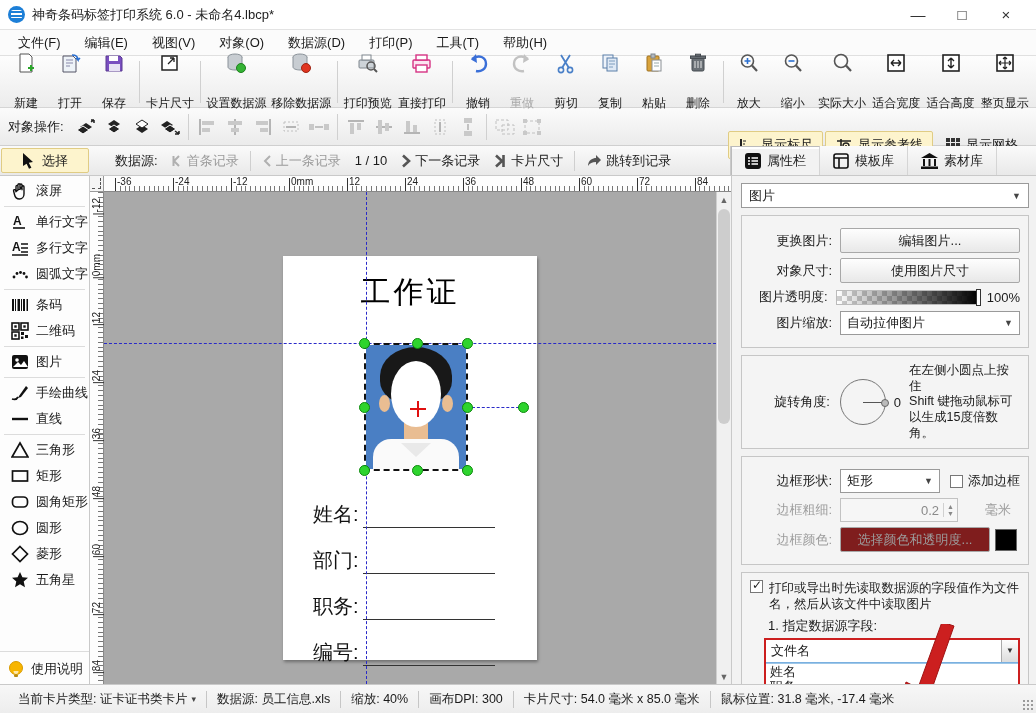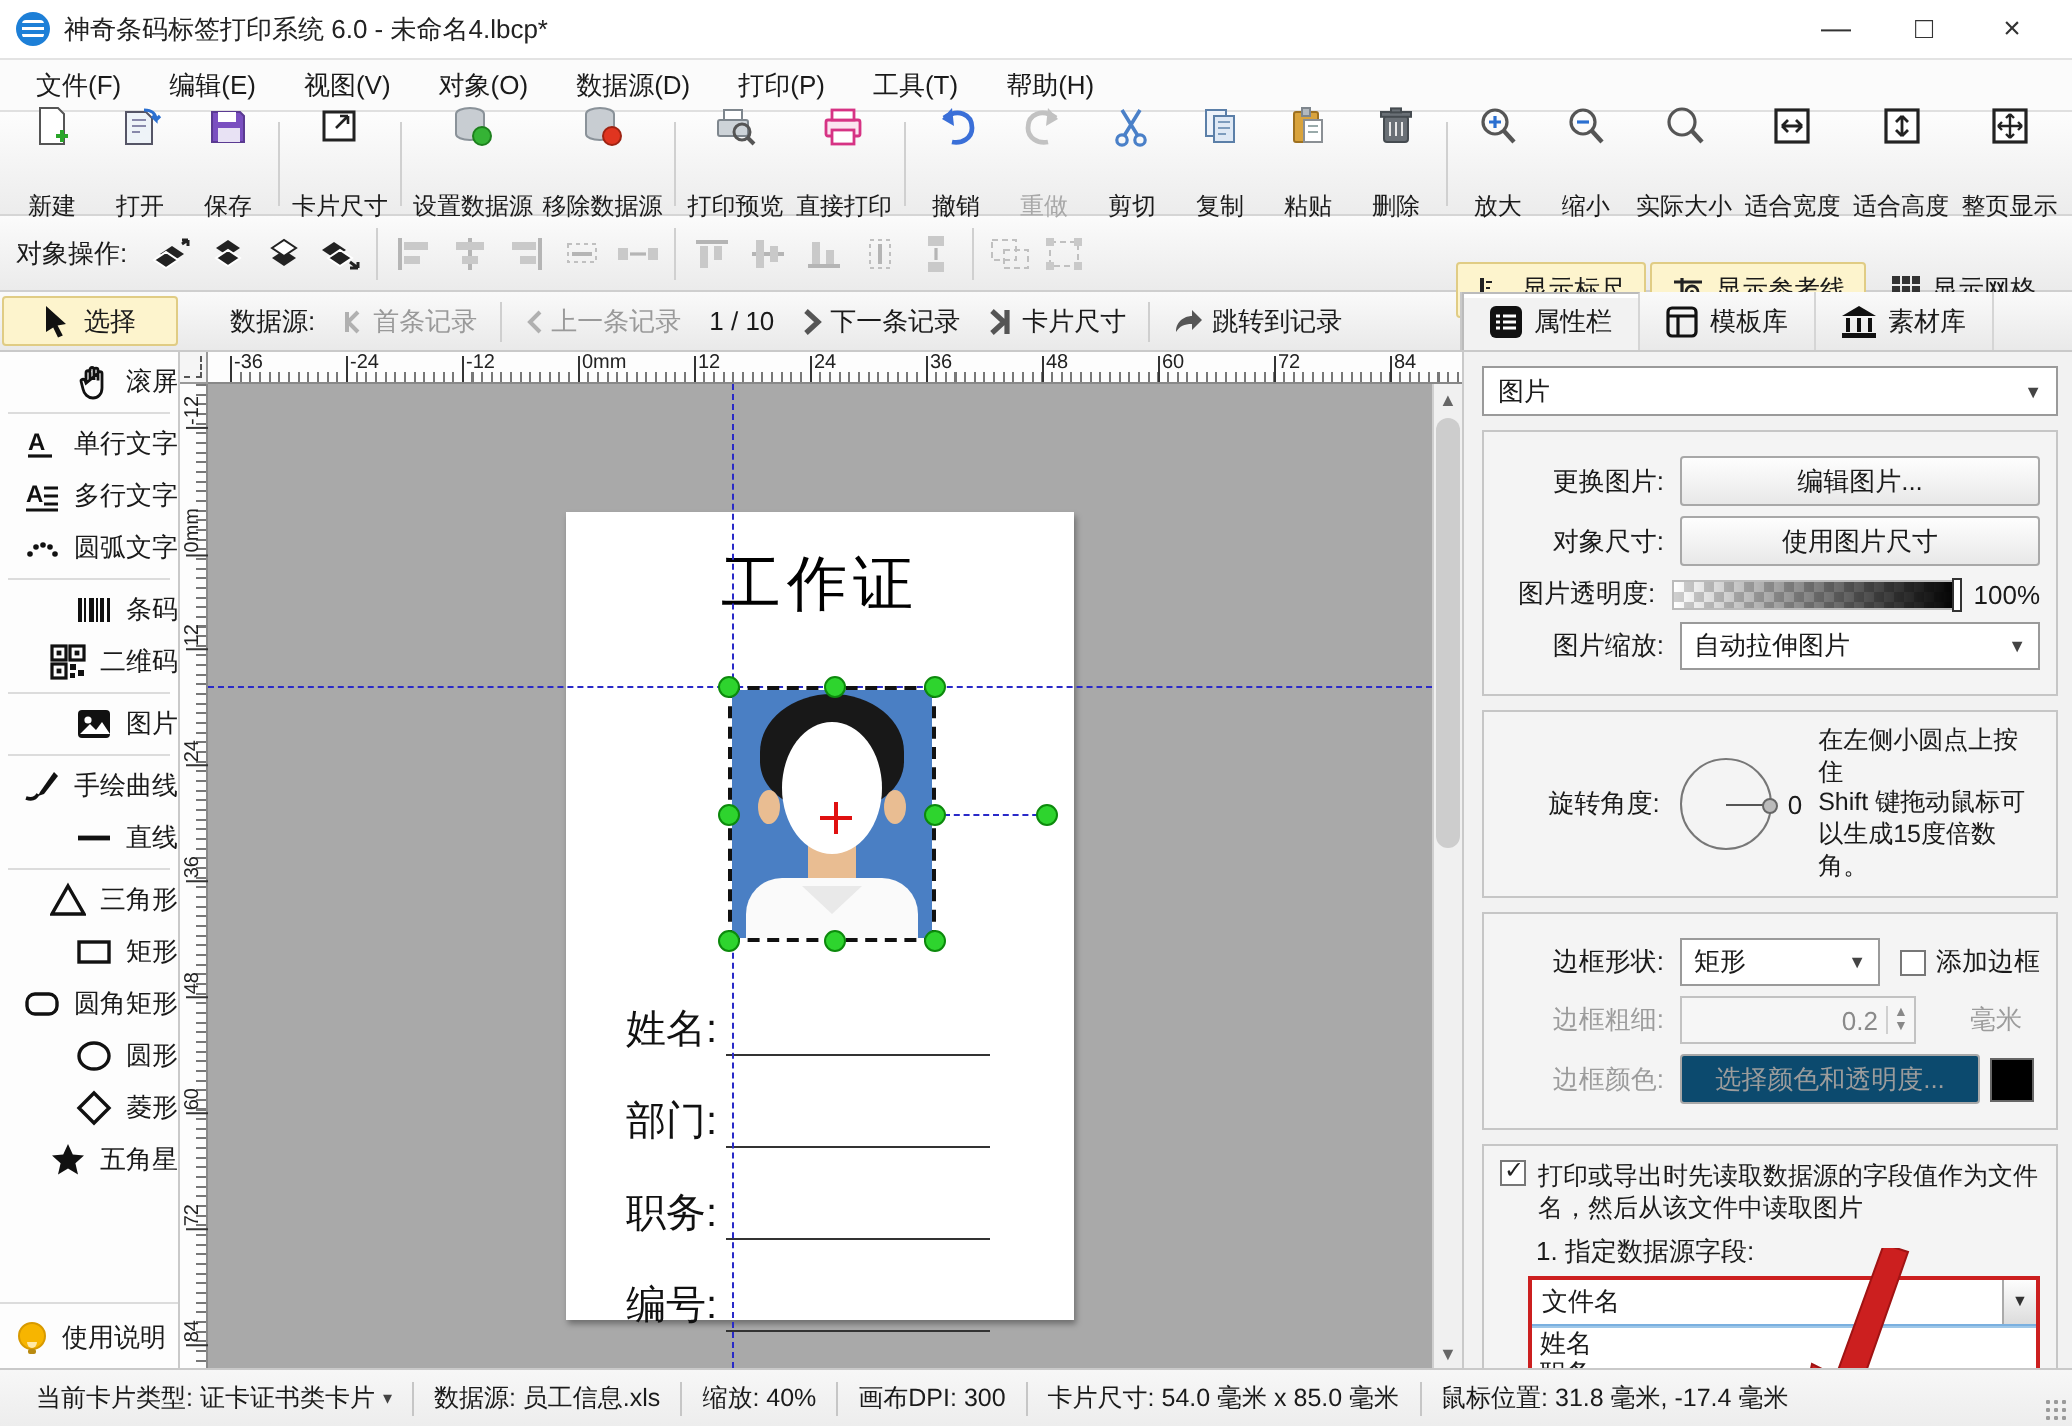--- a/index.html
+++ b/index.html
@@ -30,21 +30,21 @@
   .nav-left { display:flex; align-items:center; flex:1; padding-left:25px; gap:4px; border-right:1px solid #c9c9c9; }
   .nav-lab { font-size:13px; margin-right:4px; }
   .nav-item { display:flex; align-items:center; gap:4px; font-size:13px; padding:0 5px; }
   .nav-item.dis { color:#9a9a9a; }
   .nav-sep { width:1px; height:20px; background:#cfcfcf; margin:0 2px; }
   .panel-tabs { width:305px; display:flex; align-items:stretch; background:linear-gradient(#fafafa,#e9e9e9); }
   .ptab { display:flex; align-items:center; gap:6px; padding:0 13px; font-size:13px; border-right:1px solid #d5d5d5; }
   .ptab.active { background:#f2f2f2; border-top:1px solid #bbb; border-left:1px solid #bbb; box-shadow:inset 0 2px 0 #fff; }
   .main { display:flex; height:508px; }
   .sidebar { width:90px; background:#fdfdfd; border-right:1px solid #c9c9c9; display:flex; flex-direction:column; padding-top:2px; position:relative; }
-  .sb-item { display:flex; align-items:center; gap:7px; height:26px; padding-left:11px; font-size:13px; white-space:nowrap;justify-content:flex-end; }
+  .sb-item { display:flex; align-items:center; gap:7px; height:26px; padding-left:11px; font-size:13px; white-space:nowrap; }
   .sb-sep { height:1px; background:#dcdcdc; margin:2px 4px; }
   .sb-help { position:absolute; bottom:6px; left:0; right:0; display:flex; align-items:center; gap:6px; padding-left:7px; font-size:13px; border-top:1px solid #dcdcdc; padding-top:8px; }
   .canvas-wrap { width:641px; display:flex; flex-direction:column; background:#a9a9a9; }
   .ruler-row { height:16px; display:flex; }
   .ruler-corner { width:14px; height:16px; background:#f5f5f5; border-right:1px solid #999; border-bottom:1px solid #999; position:relative; }
   .ruler-corner::after{content:""; position:absolute; inset:2px; border-right:1px dashed #555; border-bottom:1px dashed #555;}
   .h-ruler { flex:1; background:#fdfdfd; border-bottom:1px solid #888; position:relative; overflow:hidden;
     background-image:repeating-linear-gradient(to right,#777 0 1px,transparent 1px 4.83px); background-size:100% 5px; background-position:11px bottom; background-repeat:no-repeat; }
   .h-num { position:absolute; top:0px; font-size:10px; color:#222; }
   .h-num::before { content:""; position:absolute; left:-2px; top:2px; bottom:-12px; width:1px; background:#333; }
@@ -80,21 +80,21 @@
   .vs-track { flex:1; width:100%; position:relative; }
   .vs-thumb { position:absolute; left:1px; right:1px; top:2px; height:215px; background:#cdcdcd; border-radius:6px; }
   .rpanel { width:305px; background:#f2f2f2; border-left:1px solid #c9c9c9; padding:7px 7px 0 9px; font-size:13px; overflow:hidden; }
   .obj-select { height:25px; background:#fff; border:1px solid #9a9a9a; display:flex; align-items:center; padding:0 7px; justify-content:space-between; margin-bottom:7px; }
   .caret { font-size:9px; color:#444; }
   .group { border:1px solid #c6c6c6; background:#f4f4f4; padding:7px 8px; margin-bottom:7px; }
   .prow { display:flex; align-items:center; margin:5px 0; }
   .plab { width:82px; text-align:right; margin-right:8px; white-space:nowrap; }
   .plab.dis, .dis-txt { color:#9c9c9c; }
   .pbtn { flex:1; height:25px; background:linear-gradient(#fefefe,#e8e8e8); border:1px solid #a8a8a8; border-radius:2px; display:flex; align-items:center; justify-content:center; }
-  .pbtn.dis { color:#9c9c9c; background:#0c4a6e; }
+  .pbtn.dis { color:#9c9c9c; background:#7f1d1d; }
   .pselect { flex:1; height:24px; background:#fff; border:1px solid #9a9a9a; display:flex; align-items:center; justify-content:space-between; padding:0 6px; }
   .slider { width:152px; height:15px; position:relative; border:1px solid #bbb;
     background-image:linear-gradient(to right, rgba(0,0,0,0), rgba(0,0,0,1)),
       linear-gradient(45deg,#cfcfcf 25%,transparent 25%,transparent 75%,#cfcfcf 75%),
       linear-gradient(45deg,#cfcfcf 25%,transparent 25%,transparent 75%,#cfcfcf 75%);
     background-size:100% 100%, 10px 10px, 10px 10px; background-position:0 0, 0 0, 5px 5px; background-color:#fff; }
   .sl-thumb { position:absolute; right:-2px; top:-2px; width:5px; height:17px; background:#fff; border:1px solid #333; }
   .rot-wrap { display:flex; align-items:center; }
   .dial { width:46px; height:46px; border-radius:50%; border:1px solid #777; position:relative; margin:0 8px 0 2px; flex:0 0 auto; }
   .dial-line { position:absolute; left:50%; top:50%; width:20px; height:1px; background:#555; }

